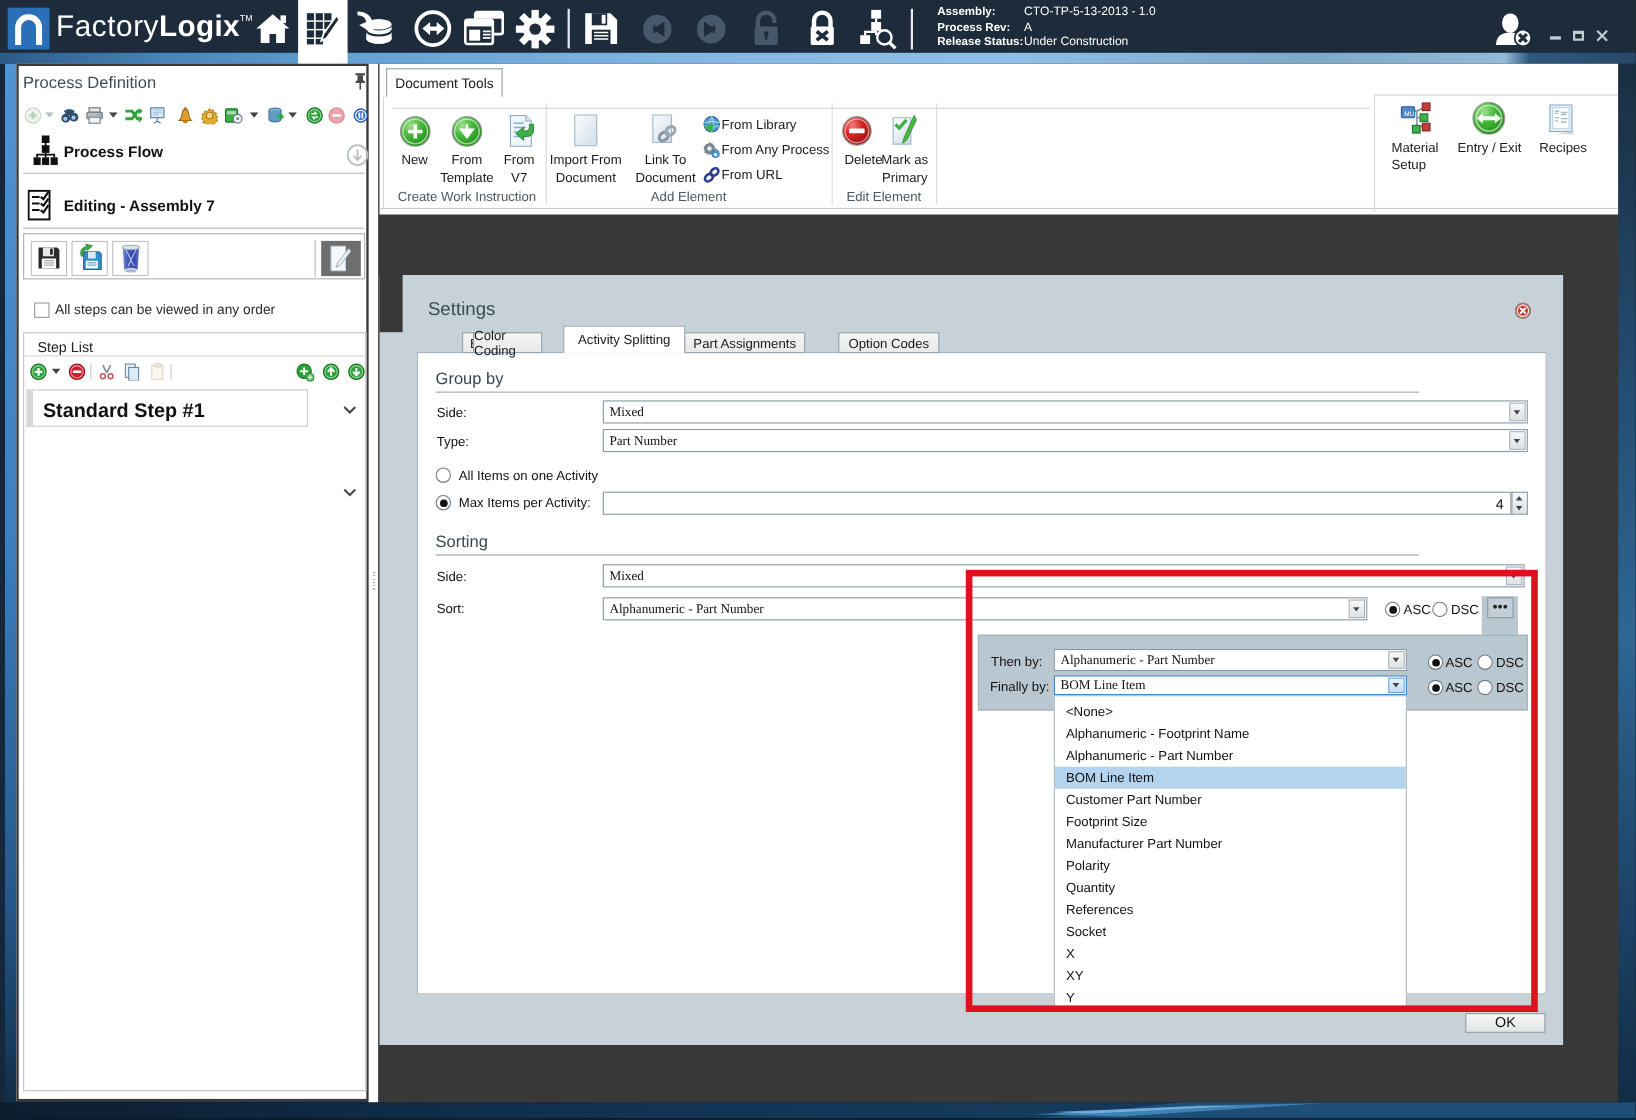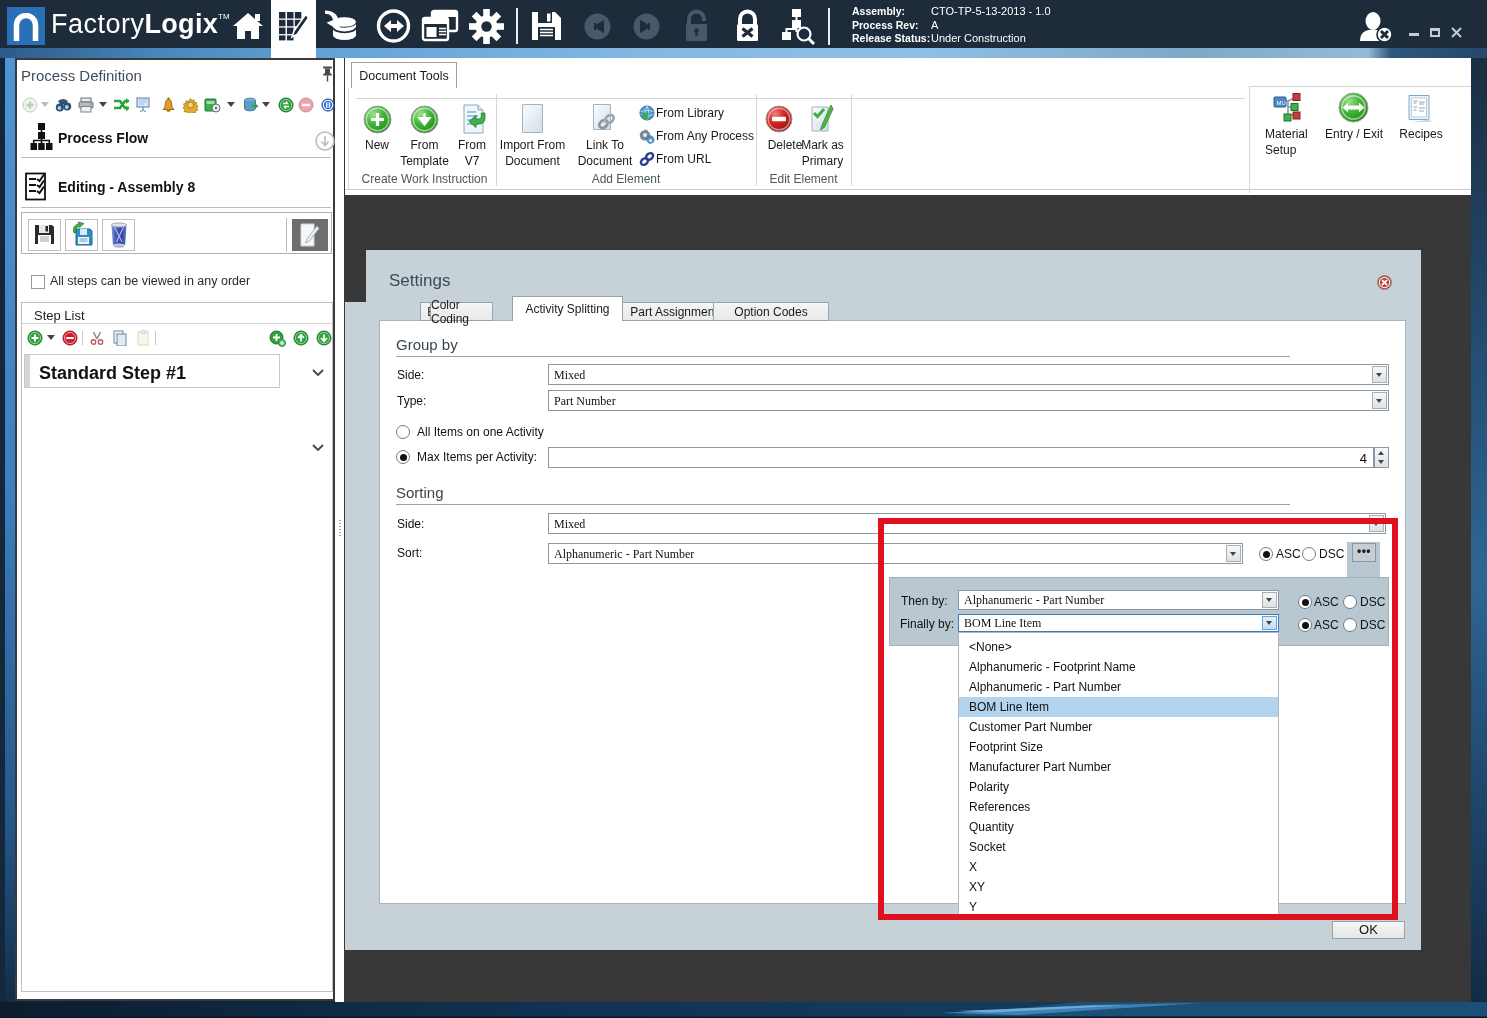--- a/index.html
+++ b/index.html
@@ -344,21 +344,21 @@
       <circle cx="7.5" cy="7.5" r="5.2" fill="none" stroke="#e9eef1" stroke-width="1.2"></circle>
       <path d="M5 5 L10 10 M10 5 L5 10" stroke="#fff" stroke-width="1.8"></path>
     </svg>
   </div>
   <div class="abs whitepanel"></div>
 
   <div class="tab" style="left:381px;width:50px;margin-left:39px;">Basics</div>
   <div class="tab" style="left:430px;width:63px;">Color Coding</div>
   <div class="tab active" style="left:512px;width:111px;">Activity Splitting</div>
   <div class="tab" style="left:622px;width:110px;">Part Assignments</div>
-  <div class="tab" style="left:713px;width:116px;">Option Codes</div>
+  <div class="tab" style="left:762px;width:92px;">Option Codes</div>
 
   <div class="sechead" style="left:396px;top:336px;">Group by</div>
   <div class="secline" style="left:396px;top:356px;width:894px;"></div>
 
   <div class="flabel" style="left:397px;top:368px;">Side:</div>
   <div class="combo" style="left:548px;top:364px;width:841px;height:21px;">
     <div class="txt">Mixed</div>
     <div class="carr"></div>
   </div>
   <div class="flabel" style="left:397px;top:394px;">Type:</div>
@@ -424,22 +424,22 @@
   <div class="abs list">
     <div style="height:4px;"></div>
     <div class="li">&lt;None&gt;</div>
     <div class="li">Alphanumeric - Footprint Name</div>
     <div class="li">Alphanumeric - Part Number</div>
     <div class="li hl">BOM Line Item</div>
     <div class="li">Customer Part Number</div>
     <div class="li">Footprint Size</div>
     <div class="li">Manufacturer Part Number</div>
     <div class="li">Polarity</div>
+    <div class="li">Quantity</div>
     <div class="li">References</div>
-    <div class="li">Quantity</div>
     <div class="li">Socket</div>
     <div class="li">X</div>
     <div class="li">XY</div>
     <div class="li">Y</div>
   </div>
 
   <div class="abs okbtn">OK</div>
   <div class="abs redrect"></div>
 
   <div class="abs leftpanel" id="leftpanel">
@@ -542,21 +542,21 @@
       <circle cx="10" cy="10" r="9" fill="none" stroke="#b9bfc4" stroke-width="1.6"></circle>
       <path d="M10 5v9M6.5 10.5L10 14.5l3.5-4" stroke="#b9bfc4" stroke-width="1.6" fill="none"></path>
     </svg>
     <div class="hr" style="left:4px;top:97px;width:310px;"></div>
 
     <svg class="abs" style="left:8px;top:112px;" width="24" height="30" viewBox="0 0 24 30">
       <rect x="1" y="1.5" width="19" height="26" fill="#fff" stroke="#111" stroke-width="1.8"></rect>
       <path d="M4 7h7M4 13h7M4 19h7" stroke="#111" stroke-width="1.8"></path>
       <path d="M12 7 l2.5 2 L19 2.5 M12 13 l2.5 2 L19 8.5 M12 19 l2.5 2 L19 14.5" stroke="#111" stroke-width="2" fill="none"></path>
     </svg>
-    <div class="abs" style="left:41px;top:119px;font-size:14px;font-weight:bold;color:#111;">Editing - Assembly 8</div>
+    <div class="abs" style="left:41px;top:119px;font-size:14px;font-weight:bold;color:#111;">Editing - Assembly 7</div>
     <div class="hr" style="left:4px;top:147px;width:310px;"></div>
 
     <div class="abs" style="left:4px;top:152px;width:311px;height:42px;border:1px solid #b0b0b0;box-sizing:border-box;background:#fff;"></div>
     <div class="abs" style="left:11px;top:159px;width:33px;height:32px;border:1px solid #c0c0c0;box-sizing:border-box;"></div>
     <svg class="abs" style="left:15px;top:162px;" width="25" height="25" viewBox="0 0 25 25">
       <path d="M3 3 h17 l2 2 v17 h-19 z" fill="#2a2a2a"></path>
       <rect x="7" y="3" width="10" height="8" fill="#e8e8e8"></rect>
       <rect x="13.5" y="4" width="2.5" height="5.5" fill="#2a2a2a"></rect>
       <rect x="6" y="13" width="13" height="9" fill="#fff"></rect>
       <path d="M8 15h9M8 17h9M8 19h9" stroke="#888" stroke-width="0.8"></path>

